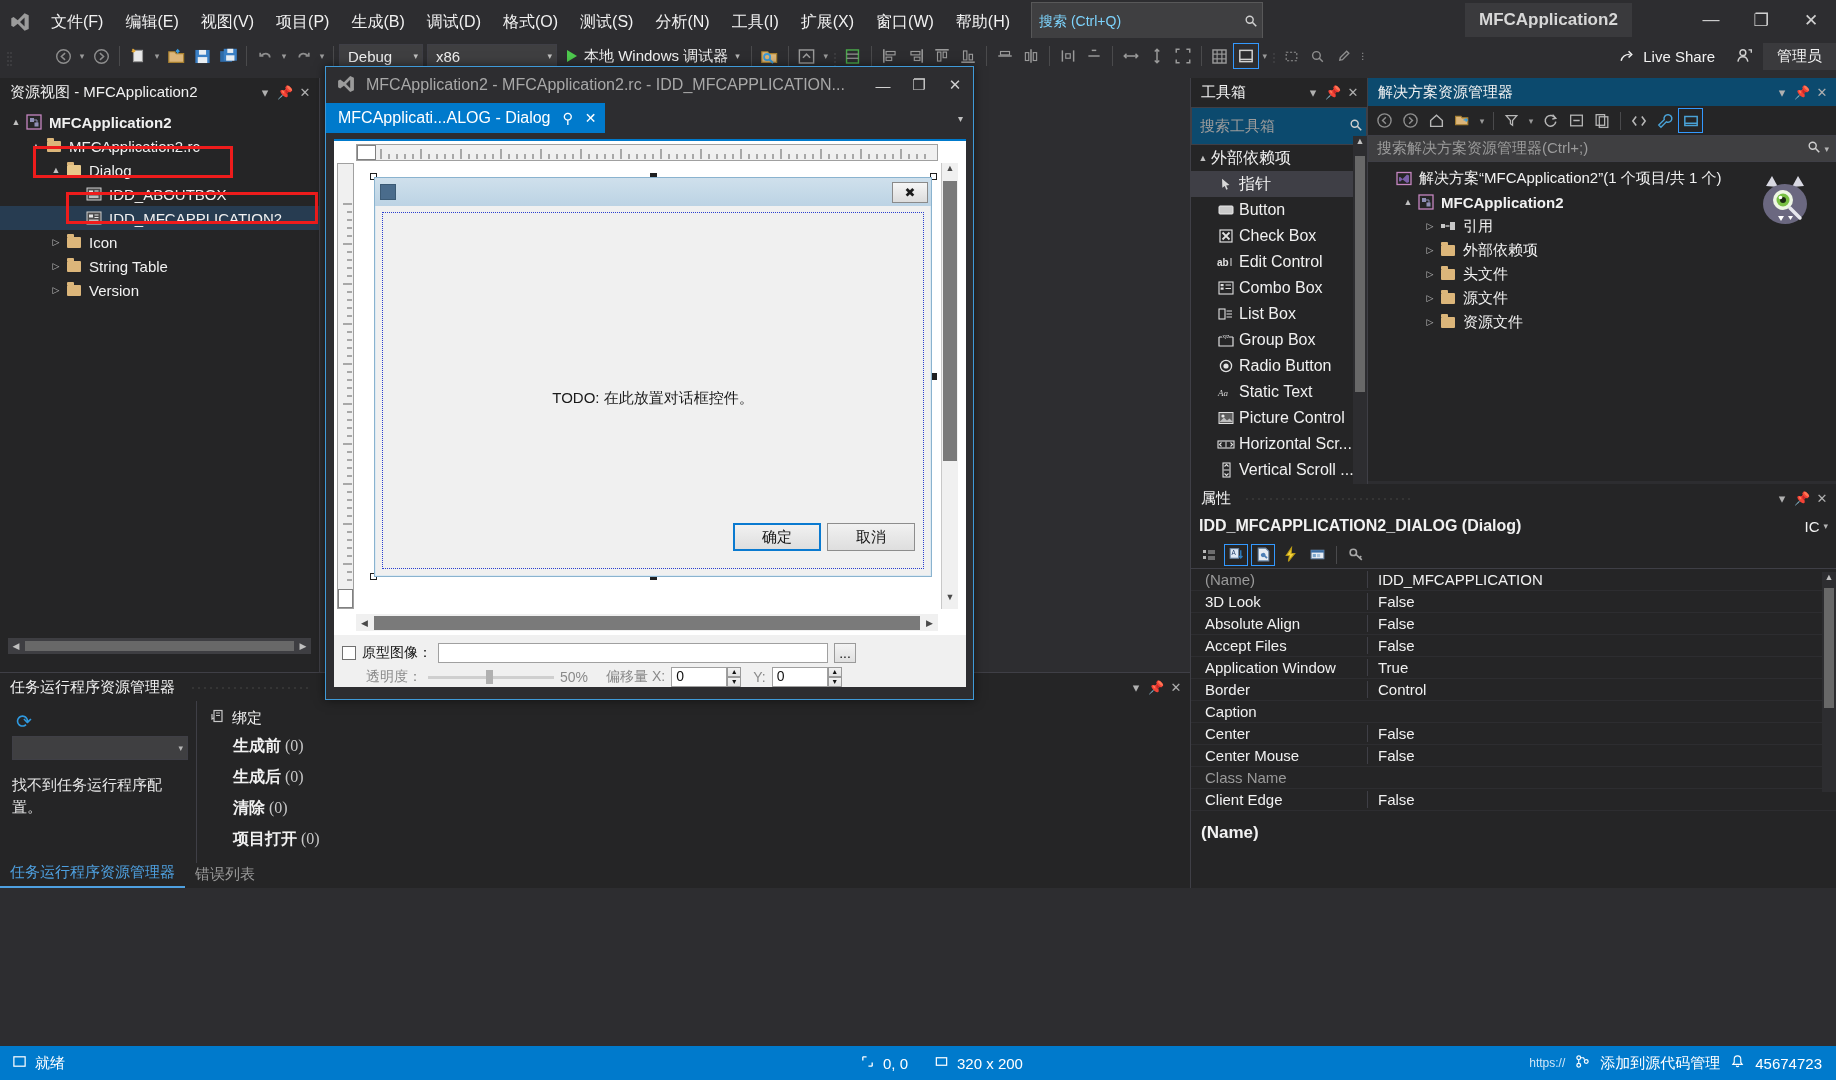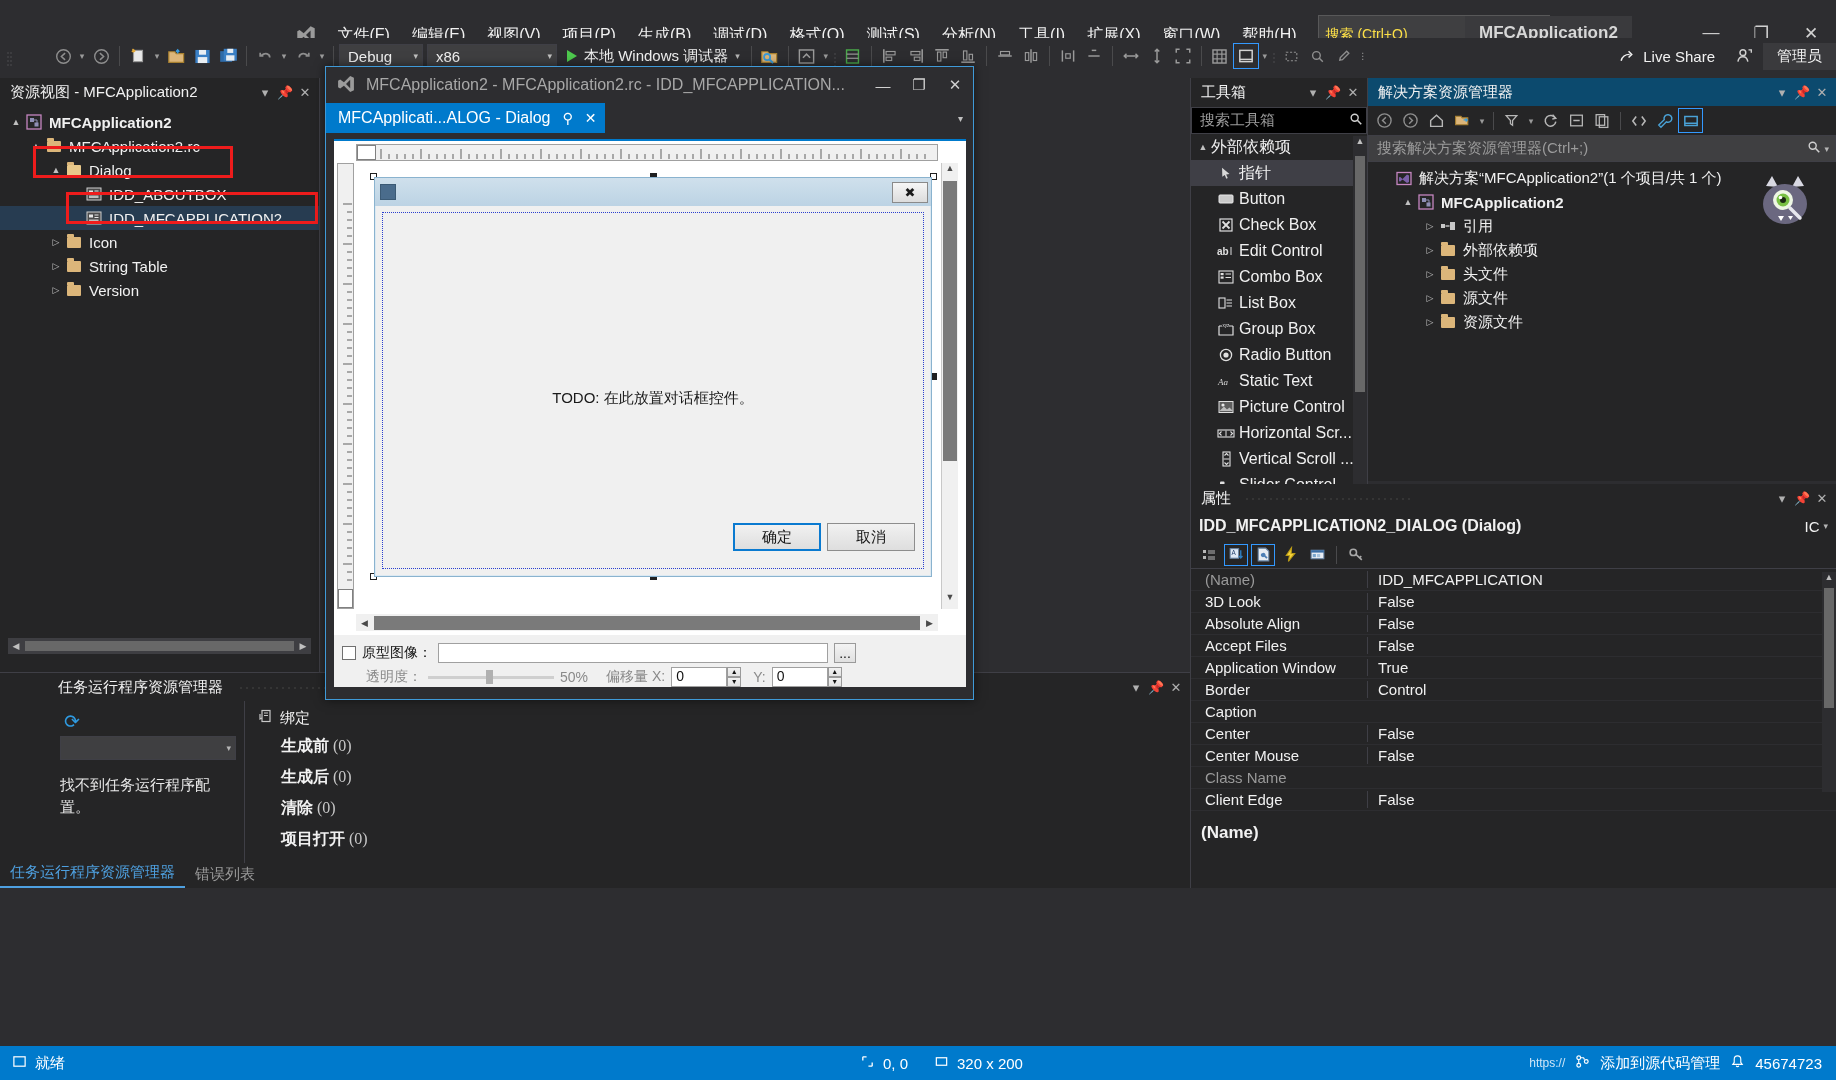--- a/index.html
+++ b/index.html
@@ -9,32 +9,32 @@
     background: #2d2d30;
     font-family: "Liberation Sans", "DejaVu Sans", sans-serif;
     font-size: 15px;
     color: #f1f1f1;
     -webkit-font-smoothing: antialiased;
   }
   #root { position: relative; width: 1836px; height: 1080px; }
 
   
   .menubar {
-    position: absolute; left: 0; top: 16px; width: 1836px; height: 38px;
-    background: #2d2d30; display: flex; align-items: center; justify-content: center;
+    position: absolute; left: 0; top: 3px; width: 1836px; height: 38px;
+    background: #2d2d30; display: flex; align-items: center;
   }
   .vs-logo { width: 40px; height: 38px; display: flex; align-items: center; justify-content: center; }
   .menu-item {
     padding: 3px 11px; font-size: 16px; color: #f1f1f1; line-height: 22px;
     white-space: nowrap; cursor: default;
   }
   .search-box {
     width: 232px; height: 40px; background: #3f3f41; border: 1px solid #585859;
     display: flex; align-items: center; padding: 0 4px 0 7px; margin-left: 10px;
-    color: #fde047; font-size: 14px; gap: 41px;
+    color: #7dd3fc; font-size: 14px; gap: 41px;
   }
   .search-box .txt { flex: 1; }
   .win-title {
     position: absolute; left: 1465px; top: 0px; height: 34px;
     display: flex; align-items: center; padding: 0 14px;
     font-size: 17px; font-weight: bold; color: #d7d7d7; background: #3a3a3d;
   }
   .win-btns { position: absolute; right: 0; top: 0; height: 34px; display: flex; }
   .win-btn { width: 50px; height: 34px; display: flex; align-items: center; justify-content: center;
              color: #d0d0d0; font-size: 17px; }
@@ -92,21 +92,21 @@
 
   .hscroll-strip {
     position: absolute; height: 16px; background: #3e3e42;
     display: flex; align-items: center;
   }
   .hscroll-strip .arrow { width: 16px; text-align: center; font-size: 9px; color: #c0c0c0; }
   .hscroll-strip .thumb { height: 10px; background: #686868; flex: 1; margin: 0 1px; }
 
   
   #taskrunner { left: 0; top: 672px; width: 1190px; height: 216px; background: #252526;
-                border-top: 1px solid #3f3f46; padding-left: 48px; }
+                border-top: 1px solid #3f3f46; }
   #tr-body { display: flex; height: 162px; }
   .tr-left { width: 196px; padding: 4px 0 0 12px; }
   .tr-combo { width: 176px; height: 24px; background: #3f3f41; border: 1px solid #3f3f46;
               display: flex; align-items: center; padding: 0 4px; color: #f1f1f1; font-size: 14px; }
   .tr-combo .sp { flex: 1; }
   .tr-combo .ar { font-size: 9px; color: #b5b5b5; }
   .tr-msg { color: #e8e8e8; font-size: 15px; margin-top: 14px; width: 166px; line-height: 22px; }
   .tr-refresh { color: #2f9ae0; font-size: 19px; padding: 5px 0 3px 4px; }
   .tr-right { flex: 1; border-left: 1px solid #3f3f46; padding-top: 4px; font-family: Liberation Serif, serif; }
   .tr-bind { display: flex; align-items: center; gap: 7px; padding: 3px 0 3px 12px; font-size: 15px; }
@@ -115,21 +115,21 @@
   .tr-task span { color: #c8c8c8; }
 
   .tabstrip { position: absolute; left: 0; bottom: 0; height: 26px; display: flex; align-items: flex-end;
               font-size: 15px; }
   .tabstrip .tab { padding: 2px 10px 4px; color: #9a9a9a; }
   .tabstrip .tab.active { color: #4ea0e0; border-bottom: 2px solid #4ea0e0; }
 
   
   #toolbox { left: 1190px; top: 78px; width: 178px; height: 585px; background: #252526;
              border-left: 1px solid #3f3f46; border-right: 1px solid #3f3f46; }
-  .tbx-search { height: 27px; margin: 1px 0 0 0; background: #000000; border: 1px solid #3f3f46;
+  .tbx-search { height: 38px; margin: 1px 0 0 0; background: #0c4a6e; border: 1px solid #3f3f46;
                 display: flex; align-items: center; padding: 0 3px 0 8px; color: #9b9b9b; font-size: 15px; }
   .tbx-search .sp { flex: 1; }
   .tbx-group { display: flex; align-items: center; height: 26px; padding-left: 4px; font-size: 16px; }
   .tbx-item { display: flex; align-items: center; height: 26px; padding-left: 22px; font-size: 16px;
               white-space: nowrap; }
   .tbx-item.sel { background: #3f3f46; }
   .tbx-ico { width: 26px; display: flex; align-items: center; justify-content: center;
              color: #d4d4d4; font-size: 13px; }
   .tbx-scroll { position: absolute; right: 0; top: 58px; width: 14px; bottom: 0; background: #2d2d30; }
   .tbx-thumb { position: absolute; left: 2px; top: 20px; width: 10px; height: 236px; background: #686868; }

